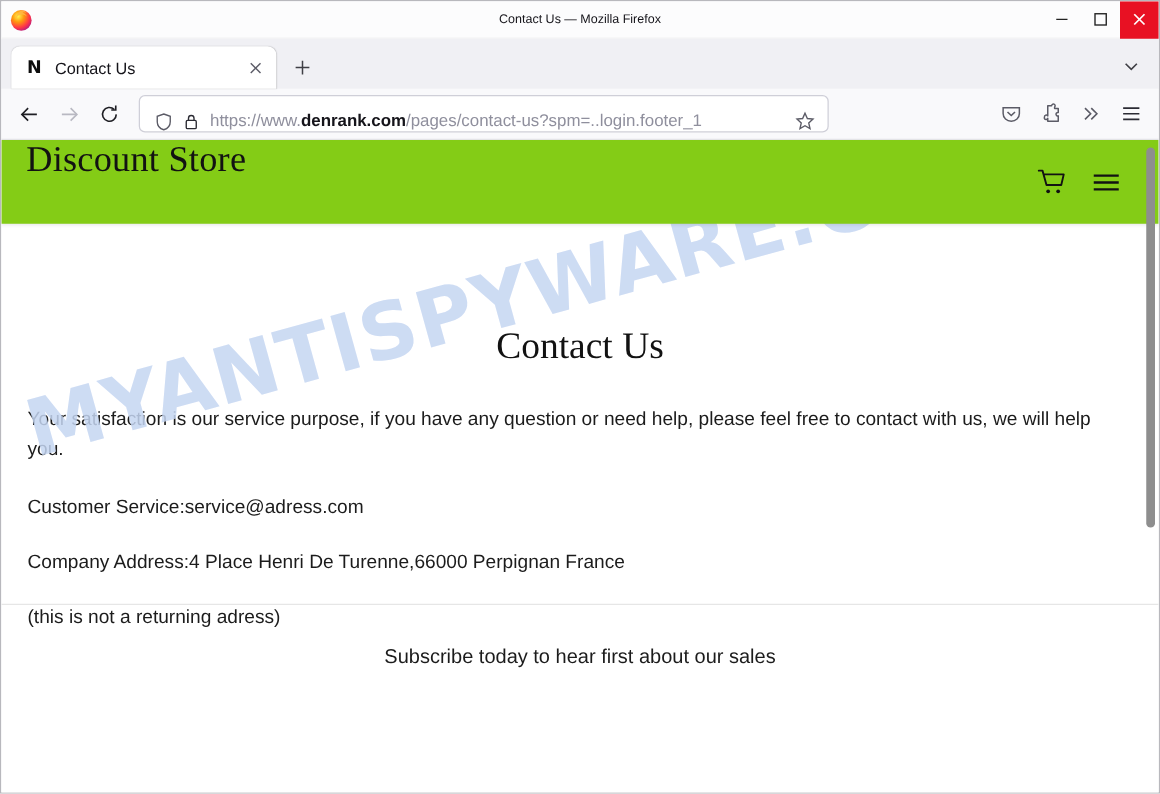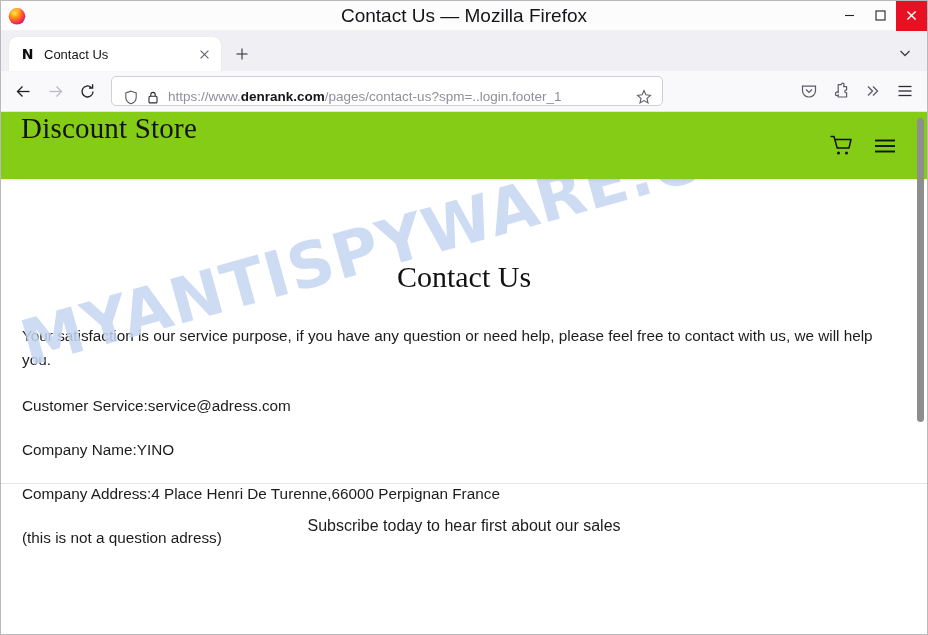--- a/index.html
+++ b/index.html
@@ -39,21 +39,21 @@
     width: 20px;
     height: 20px;
     margin-left: 6px;
     flex: 0 0 auto;
   }
   .title-text {
     position: absolute;
     left: 0;
     right: 0;
     text-align: center;
-    font-size: 19px;
+    font-size: 10px;
     color: #15141a;
     line-height: 30px;
     pointer-events: none;
   }
   .wincontrols {
     margin-left: auto;
     display: flex;
     height: 30px;
     z-index: 3;
   }
@@ -456,23 +456,22 @@
 
     <div class="page-body">
 
       <div class="page-heading">Contact Us</div>
 
       <div class="watermark">MYANTISPYWARE.COM</div>
 
       <div class="content">
         <p class="lead">Your satisfaction is our service purpose, if you have any question or need help, please feel free to contact with us, we will help you.</p>
         <p>Customer Service:service@adress.com</p>
-        <p>Company Name:YINO</p>
         <p>Company Address:4 Place Henri De Turenne,66000 Perpignan France</p>
-        <p>(this is not a question adress)</p>
+        <p>(this is not a returning adress)</p>
       </div>
 
       <div class="footer-sep"></div>
       <div class="footer-sub">Subscribe today to hear first about our sales</div>
     </div>
 
     <div class="site-header">
       <span class="store-name">Discount Store</span>
       <div class="header-actions">
         <div class="hdr-icon">

